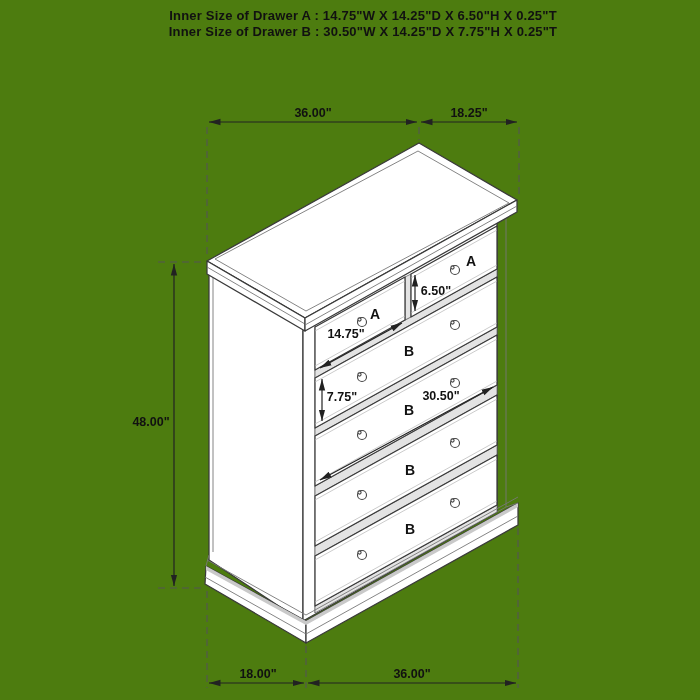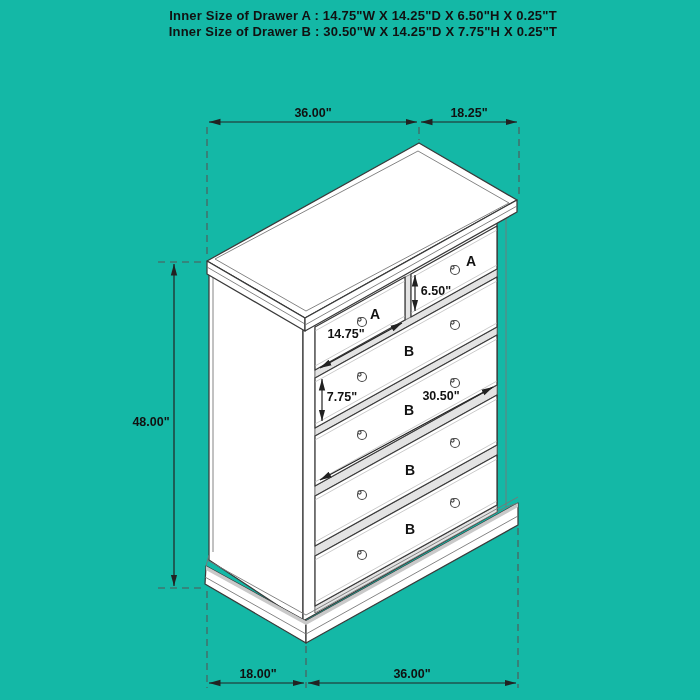--- a/index.html
+++ b/index.html
@@ -1,16 +1,16 @@
 <!DOCTYPE html>
 <html><head>
 <meta charset="utf-8">
 <style>
   html,body{margin:0;padding:0;background:#ffffff;}
-  .canvas{position:relative;width:700px;height:700px;background:#14b8a6;overflow:hidden;
+  .canvas{position:relative;width:700px;height:700px;background:#4d7c0f;overflow:hidden;
           font-family:"Liberation Sans", sans-serif;}
   .header{position:absolute;top:8px;left:0;width:700px;text-align:center;
           transform:translateX(13px);color:#111;}
   .header div{font-size:13px;font-weight:bold;line-height:16px;letter-spacing:0.2px;}
   svg{position:absolute;top:0;left:0;}
   svg text{font-family:"Liberation Sans", sans-serif;font-weight:bold;fill:#111;}
   .dimtxt{font-size:12.5px;}
   .intxt{font-size:12.5px;}
   .redtxt{font-size:14px;}
   .outline{fill:#ffffff;stroke:#3a3a3a;stroke-width:1.25;stroke-linejoin:round;}

